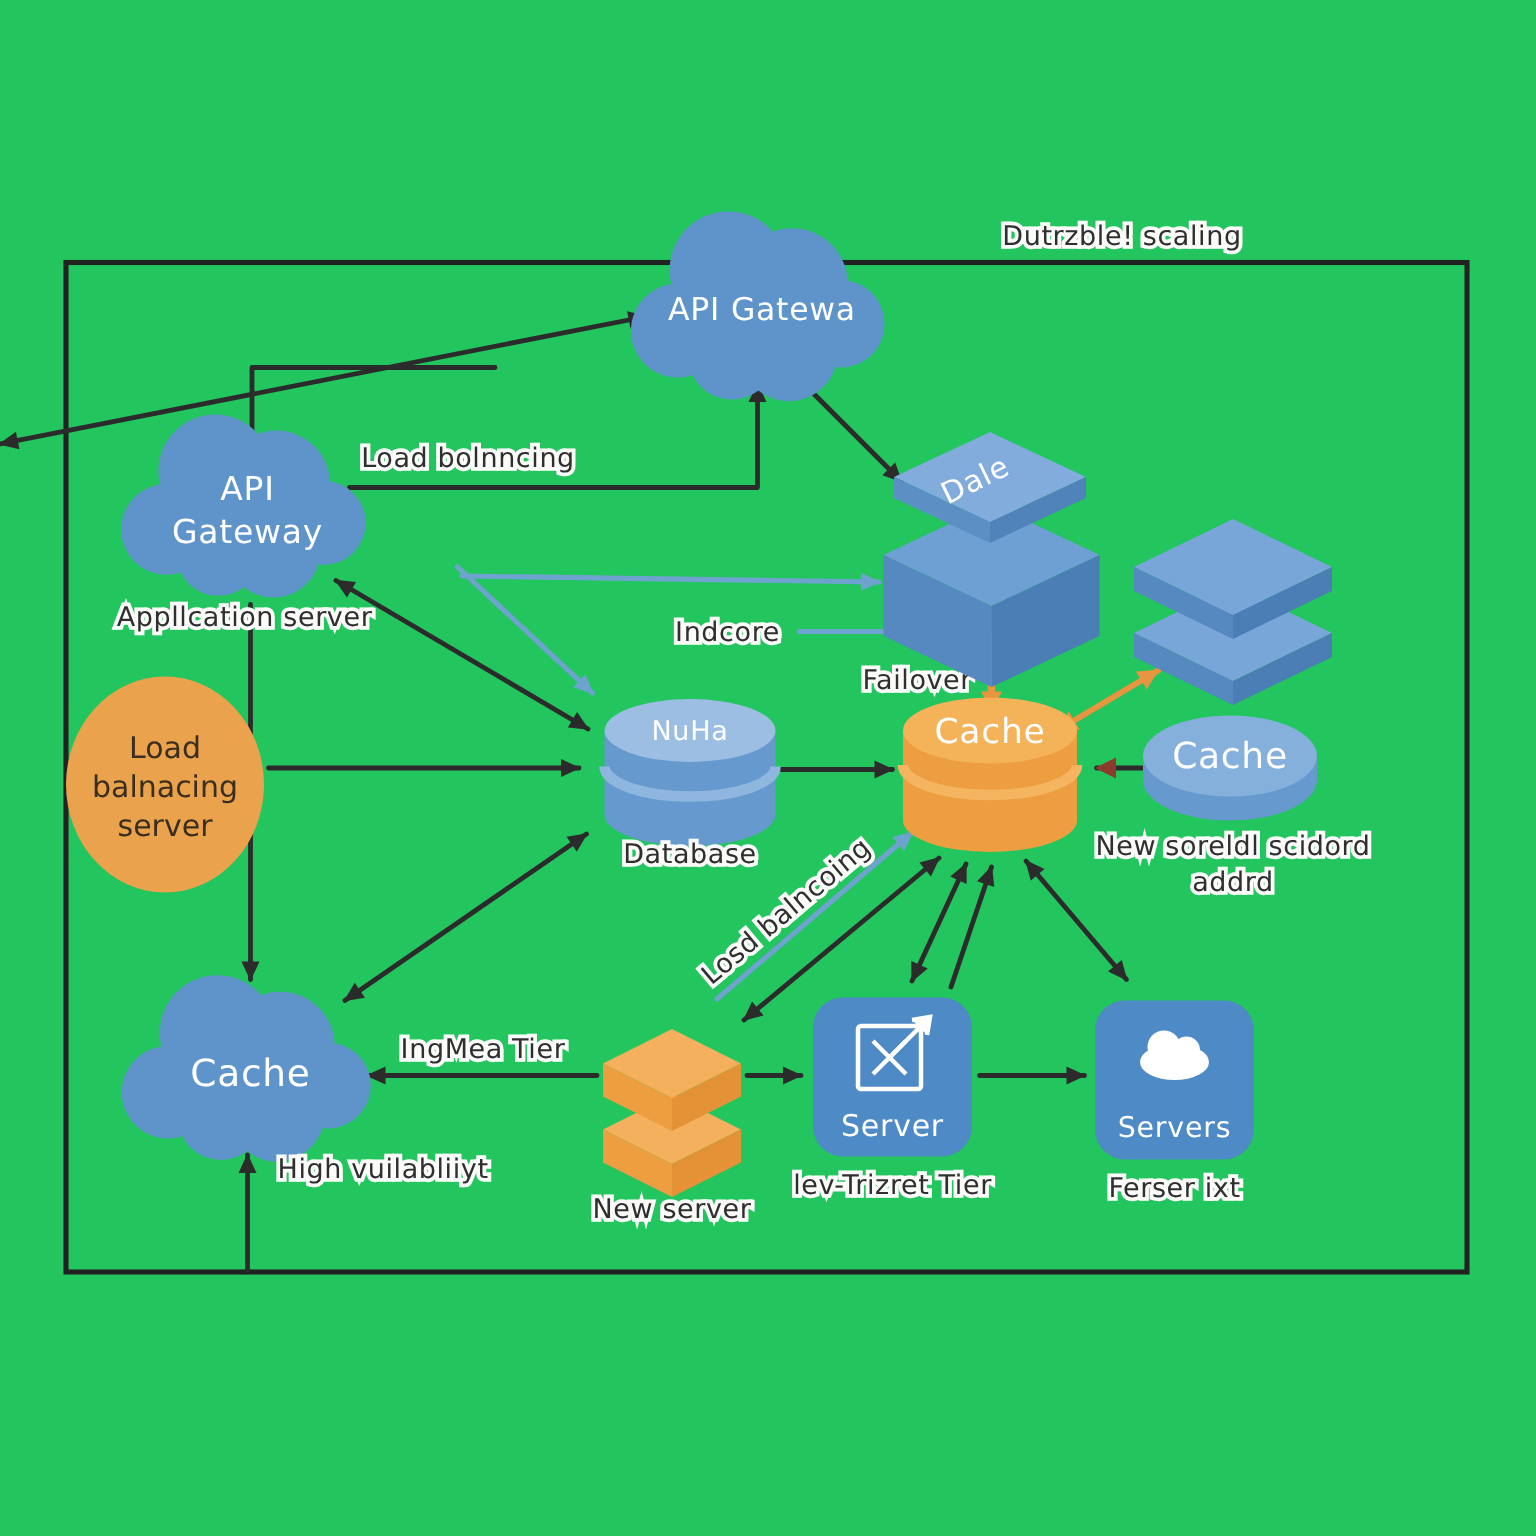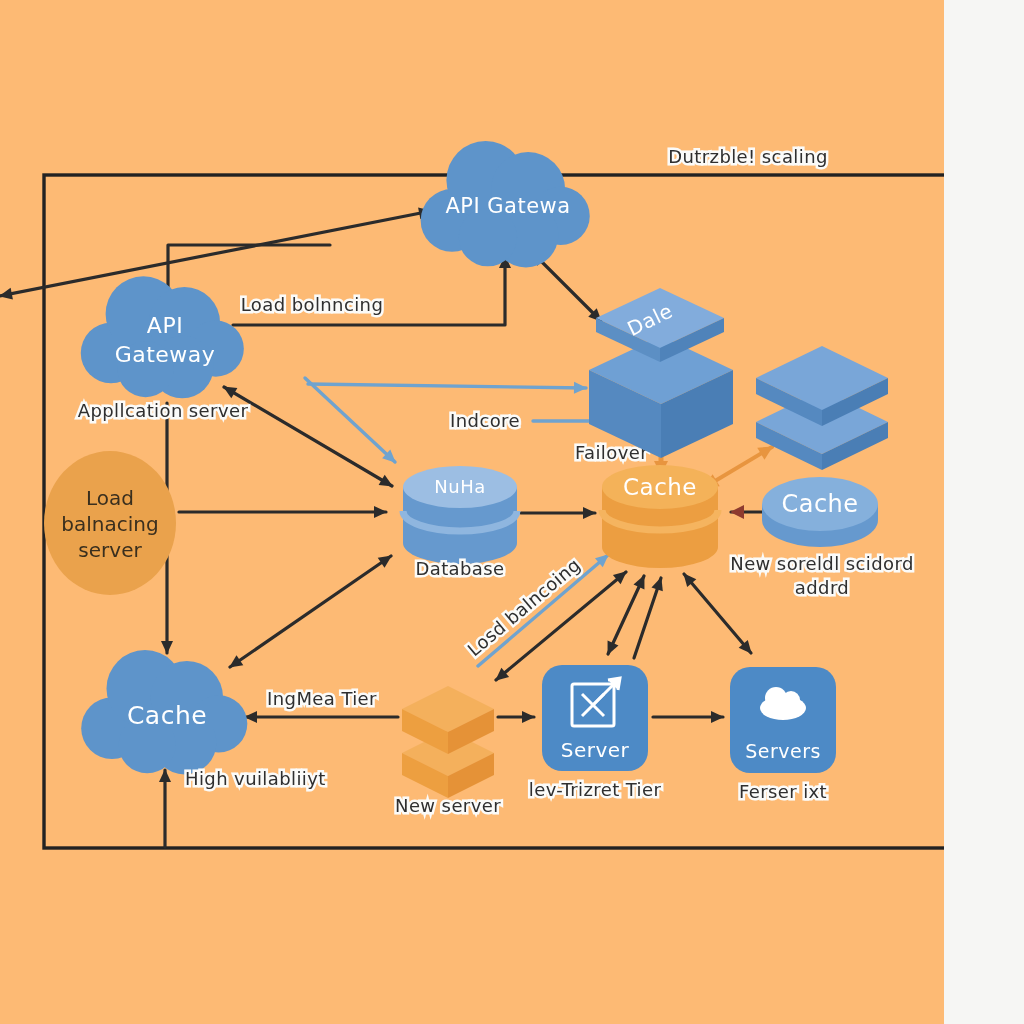--- a/index.html
+++ b/index.html
@@ -1,16 +1,16 @@
 <!DOCTYPE html>
 <html><head>
 <meta charset="utf-8">
 <style>
   html,body{margin:0;padding:0;background:#f6f6f4;}
-  .stage{position:relative;width:944px;height:1024px;background:#fdba74;overflow:hidden;
+  .stage{position:relative;width:1024px;height:1024px;background:#22c55e;overflow:hidden;
          font-family:"DejaVu Sans", sans-serif;}
   svg{position:absolute;left:0;top:0;}
   text{font-family:"DejaVu Sans", sans-serif;}
   .cap{font-size:18px;fill:#2f2f2f;letter-spacing:.4px;paint-order:stroke;stroke:#FBFBF9;stroke-width:5px;}
   .edge-label{font-size:18px;fill:#2f2f2f;letter-spacing:.4px;paint-order:stroke;stroke:#FBFBF9;stroke-width:5px;}
   .nodetext{fill:#ffffff;letter-spacing:.5px;}
   .blk{stroke:#2b2b2b;stroke-width:3.2;fill:none;stroke-linecap:round;stroke-linejoin:round;}
   .blu{stroke:#6FA3CF;stroke-width:3.4;fill:none;stroke-linecap:round;}
   .org{stroke:#E8953F;fill:none;stroke-linecap:round;}
 </style>

